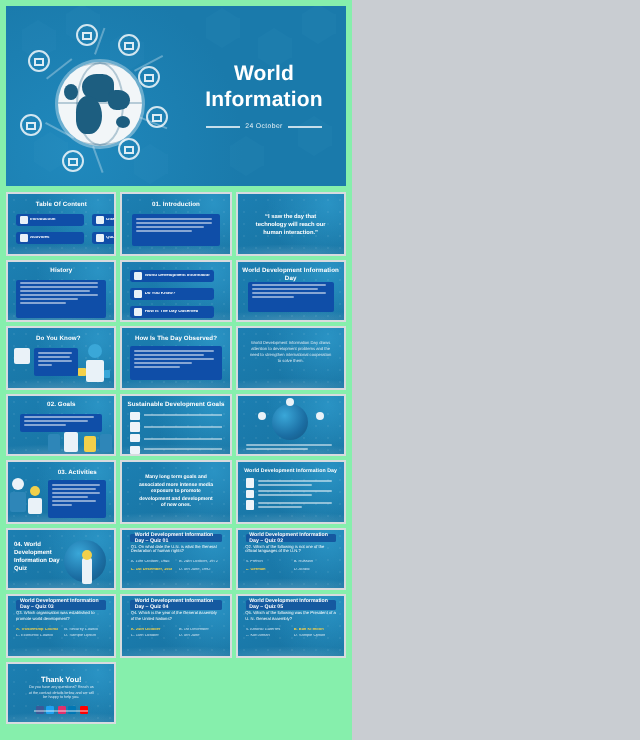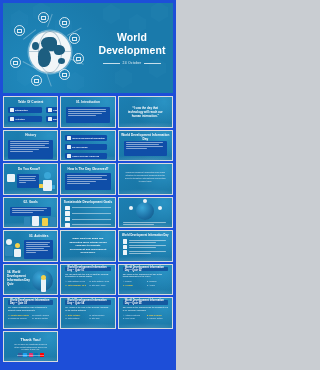--- a/index.html
+++ b/index.html
@@ -2,21 +2,21 @@
 <html><head>
 <meta charset="utf-8">
 <style>
   * { box-sizing: border-box; margin: 0; padding: 0; }
   html, body {
     width: 176px; height: 370px;
     background: #c9cdd2;
     font-family: "Liberation Sans", sans-serif;
     overflow: hidden;
   }
-  #page { position: relative; width: 176px; height: 370px; background: #1d4ed8; }
+  #page { position: relative; width: 176px; height: 370px; background: #86efac; }
 
   
   .hero {
     position: absolute; left: 3px; top: 3px;
     width: 170px; height: 90px;
     background: #1a7aab;
     overflow: hidden;
   }
   .hero-bg { position: absolute; inset: 0; background:
       radial-gradient(circle at 20% 80%, #2089bd 0%, #1a7aab 55%),
@@ -210,21 +210,21 @@
           <i></i>
         </div>
       <div class="nodeic" style="left:3px;  top:46px;">
           <i></i>
         </div>
     </div>
 
     <div class="hero-right">
       <div class="hero-title">
         <div>World</div>
-        <div>Development</div>
+        <div>Information</div>
       </div>
       <div class="hero-sub-wrap">
         <div class="hero-rule"></div>
         <div class="hero-sub">24 October</div>
         <div class="hero-rule"></div>
       </div>
     </div>
   </div>
 
   <div class="grid">

